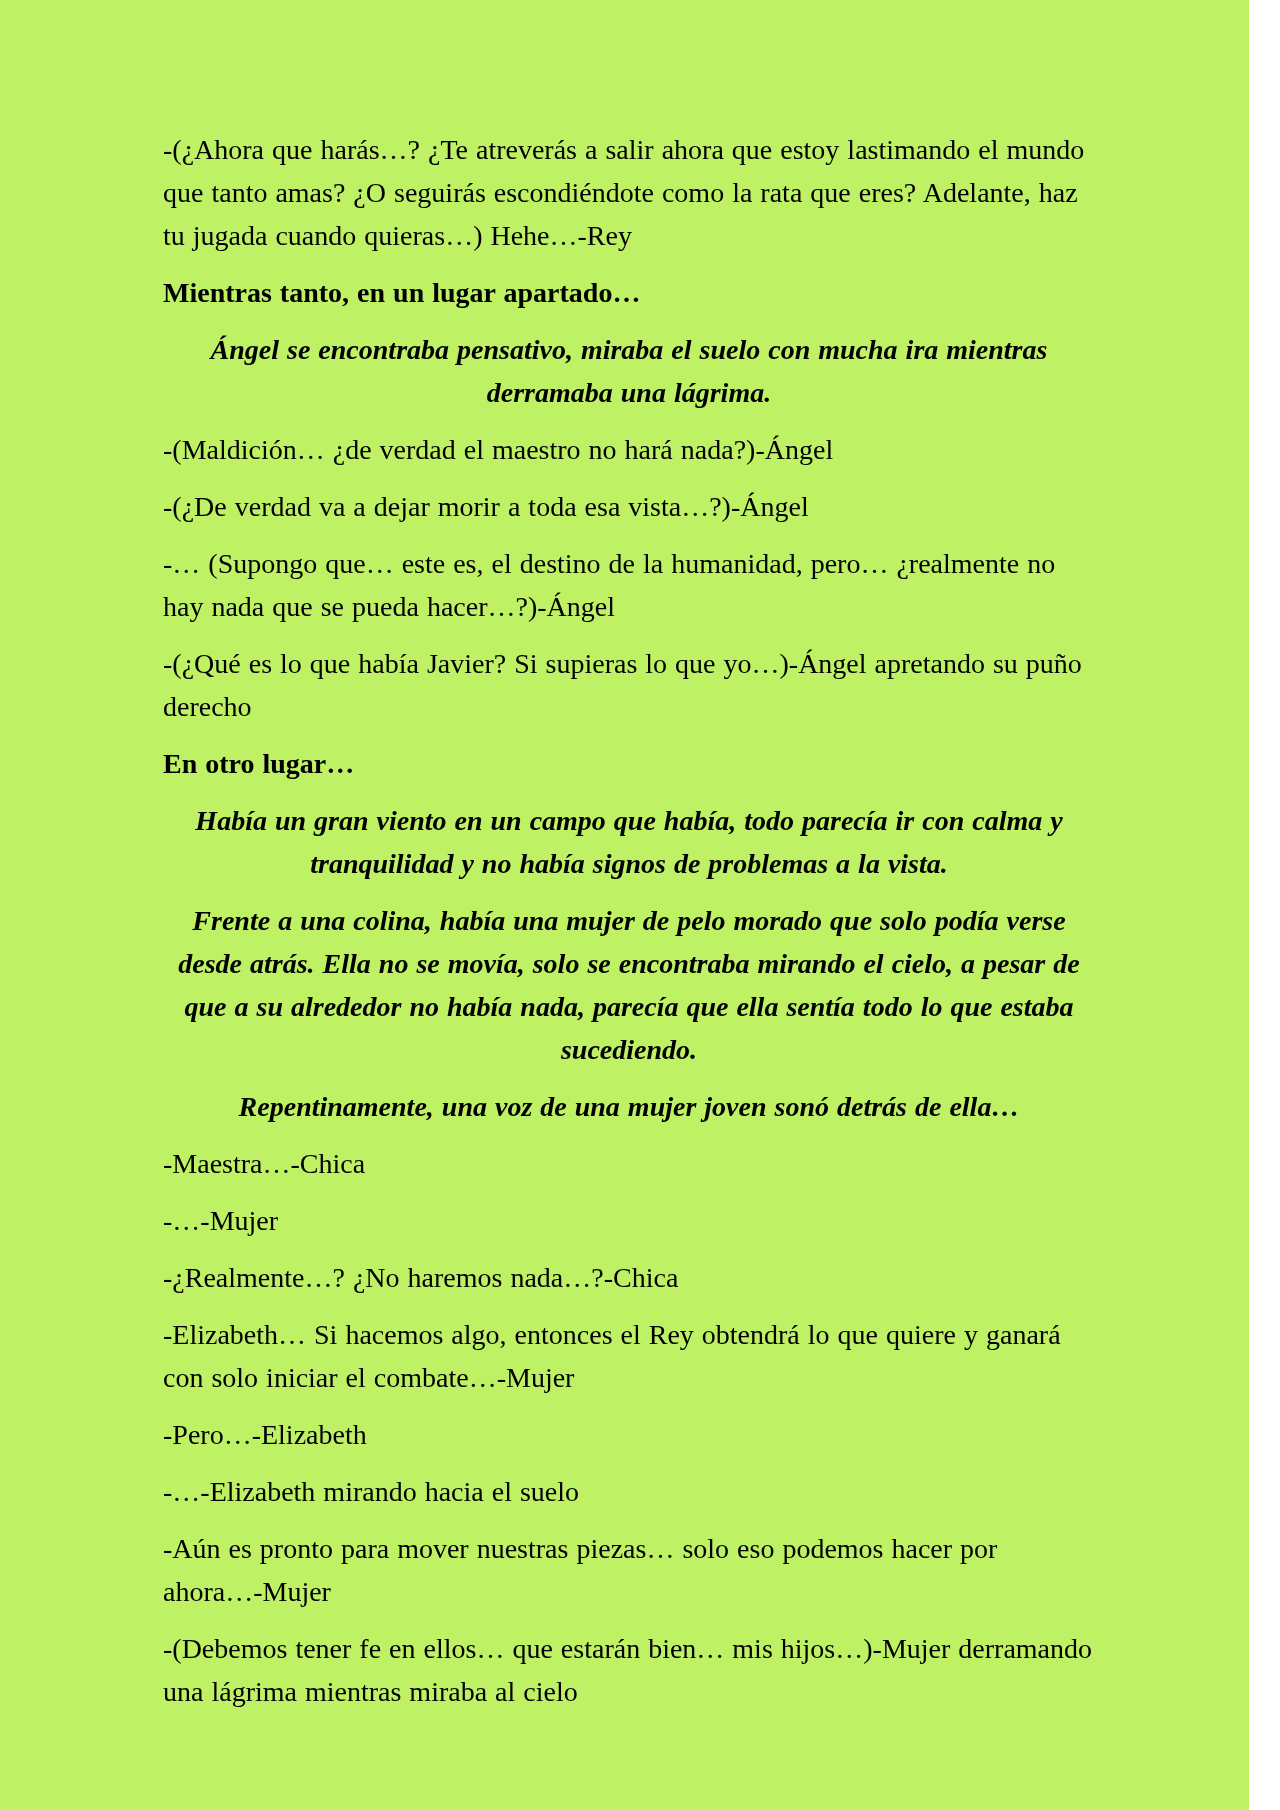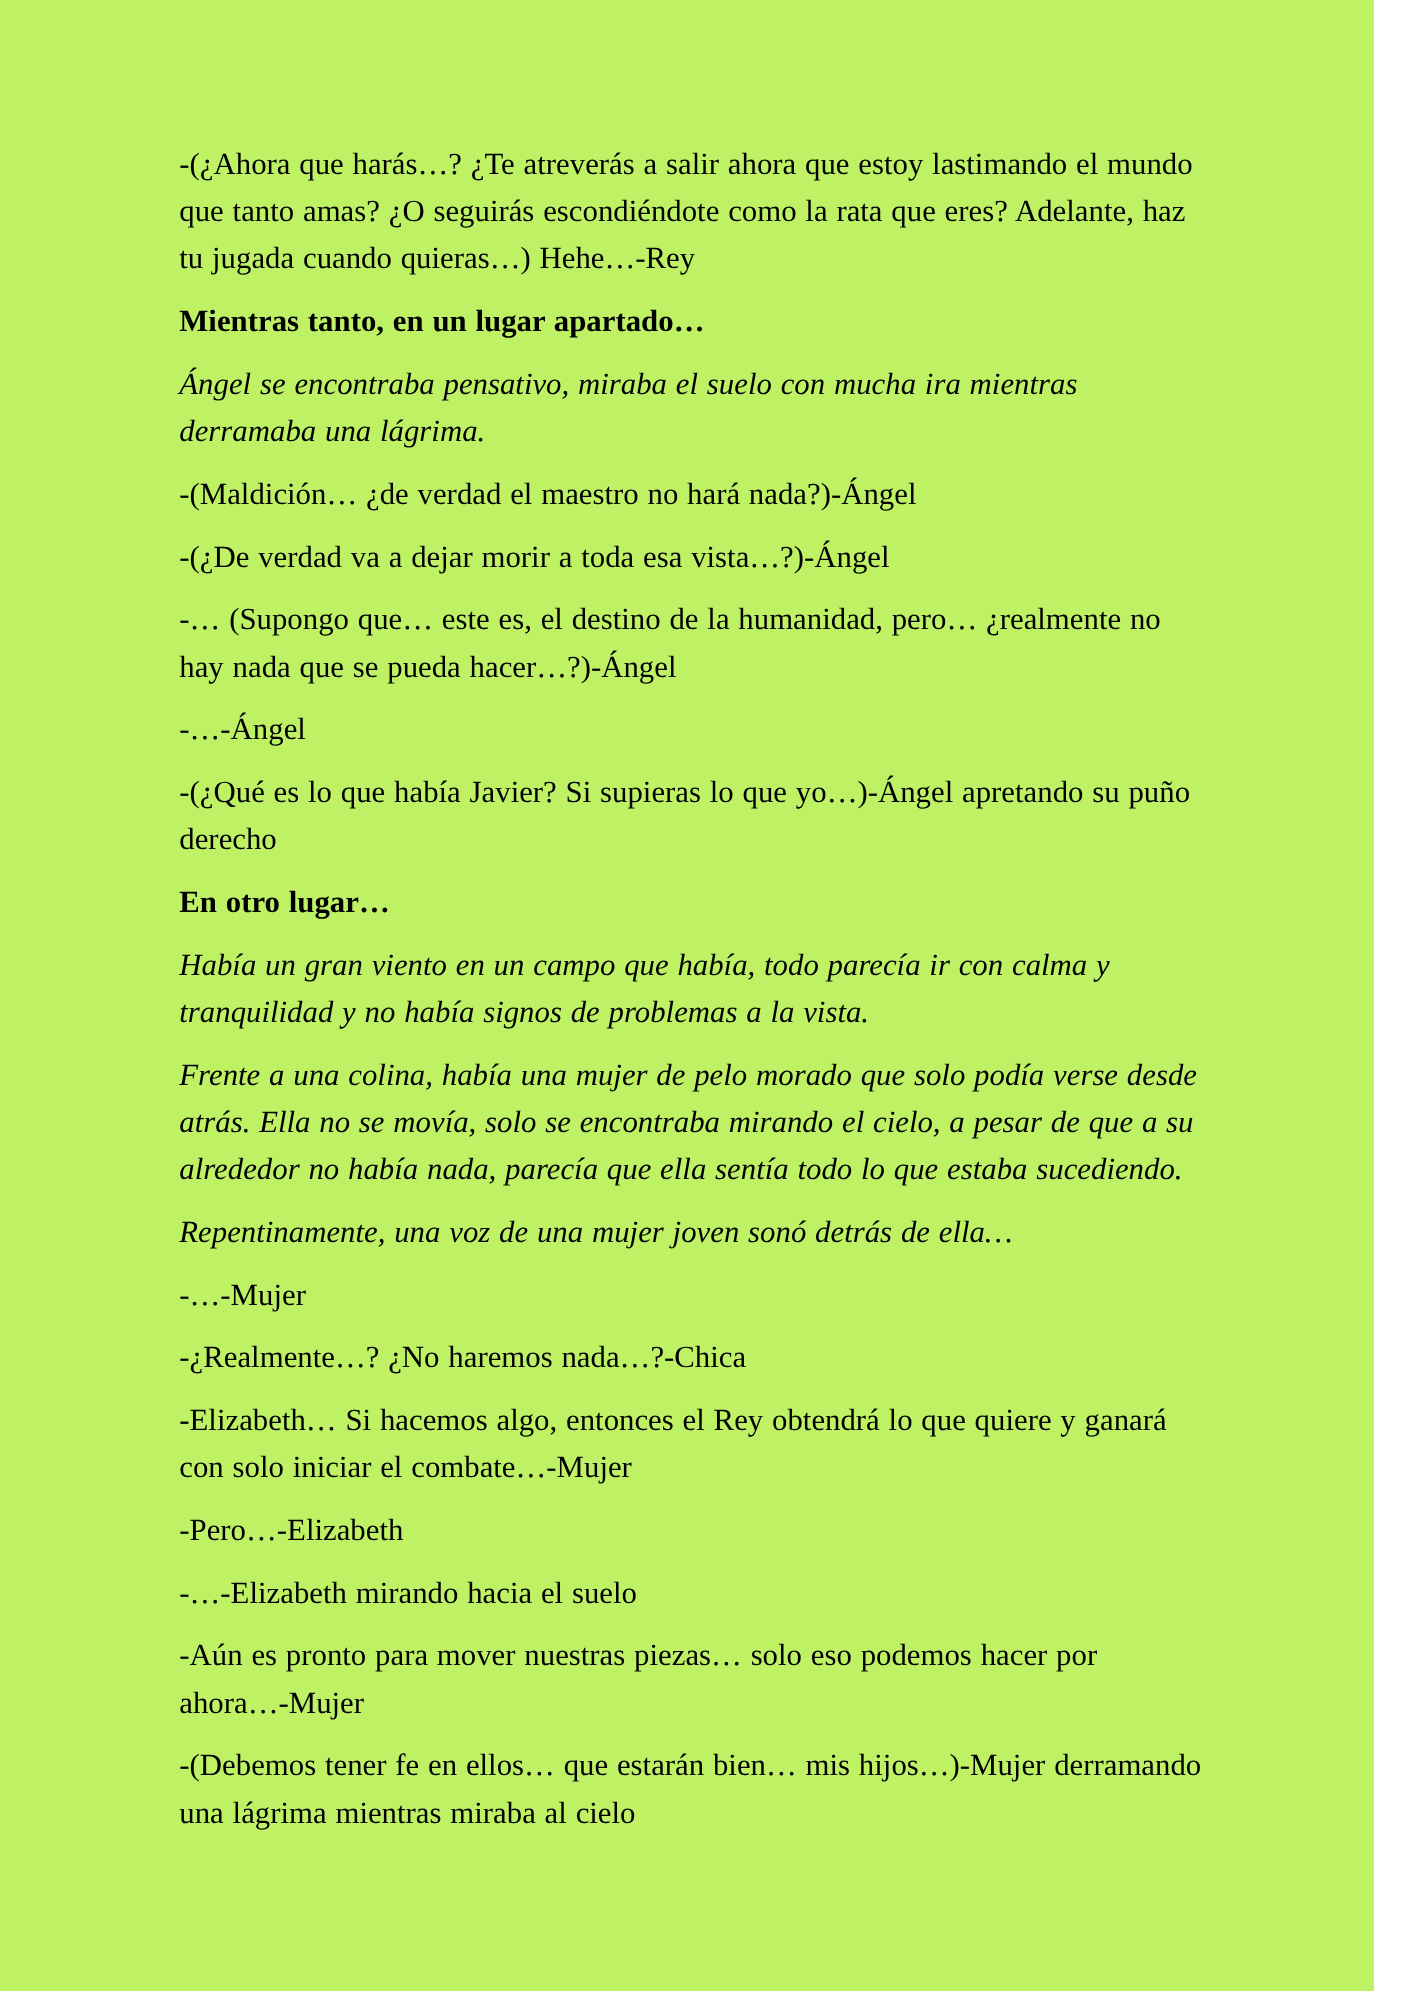--- a/index.html
+++ b/index.html
@@ -31,40 +31,41 @@
   }
   .para.normal {
     font-style: normal;
     font-weight: normal;
   }
   .para.heading {
     font-weight: bold;
   }
   .para.narration {
     font-style: italic;
-    font-weight: normal;
+    font-weight: bold;
+    text-align: center;
   }
 </style>
 </head>
 <body>
 
 <div class="page">
   <div class="content">
       <p class="para normal">-(¿Ahora que harás…? ¿Te atreverás a salir ahora que estoy lastimando el mundo que tanto amas? ¿O seguirás escondiéndote como la rata que eres? Adelante, haz tu jugada cuando quieras…) Hehe…-Rey</p>
       <p class="para heading">Mientras tanto, en un lugar apartado…</p>
       <p class="para narration">Ángel se encontraba pensativo, miraba el suelo con mucha ira mientras derramaba una lágrima.</p>
       <p class="para normal">-(Maldición… ¿de verdad el maestro no hará nada?)-Ángel</p>
       <p class="para normal">-(¿De verdad va a dejar morir a toda esa vista…?)-Ángel</p>
       <p class="para normal">-… (Supongo que… este es, el destino de la humanidad, pero… ¿realmente no hay nada que se pueda hacer…?)-Ángel</p>
-      <p class="para normal">-…-Ángel</p>
       <p class="para normal">-(¿Qué es lo que había Javier? Si supieras lo que yo…)-Ángel apretando su puño derecho</p>
       <p class="para heading">En otro lugar…</p>
       <p class="para narration">Había un gran viento en un campo que había, todo parecía ir con calma y tranquilidad y no había signos de problemas a la vista.</p>
       <p class="para narration">Frente a una colina, había una mujer de pelo morado que solo podía verse desde atrás. Ella no se movía, solo se encontraba mirando el cielo, a pesar de que a su alrededor no había nada, parecía que ella sentía todo lo que estaba sucediendo.</p>
       <p class="para narration">Repentinamente, una voz de una mujer joven sonó detrás de ella…</p>
+      <p class="para normal">-Maestra…-Chica</p>
       <p class="para normal">-…-Mujer</p>
       <p class="para normal">-¿Realmente…? ¿No haremos nada…?-Chica</p>
       <p class="para normal">-Elizabeth… Si hacemos algo, entonces el Rey obtendrá lo que quiere y ganará con solo iniciar el combate…-Mujer</p>
       <p class="para normal">-Pero…-Elizabeth</p>
       <p class="para normal">-…-Elizabeth mirando hacia el suelo</p>
       <p class="para normal">-Aún es pronto para mover nuestras piezas… solo eso podemos hacer por ahora…-Mujer</p>
       <p class="para normal">-(Debemos tener fe en ellos… que estarán bien… mis hijos…)-Mujer derramando una lágrima mientras miraba al cielo</p>
     </div>
 </div>
 

